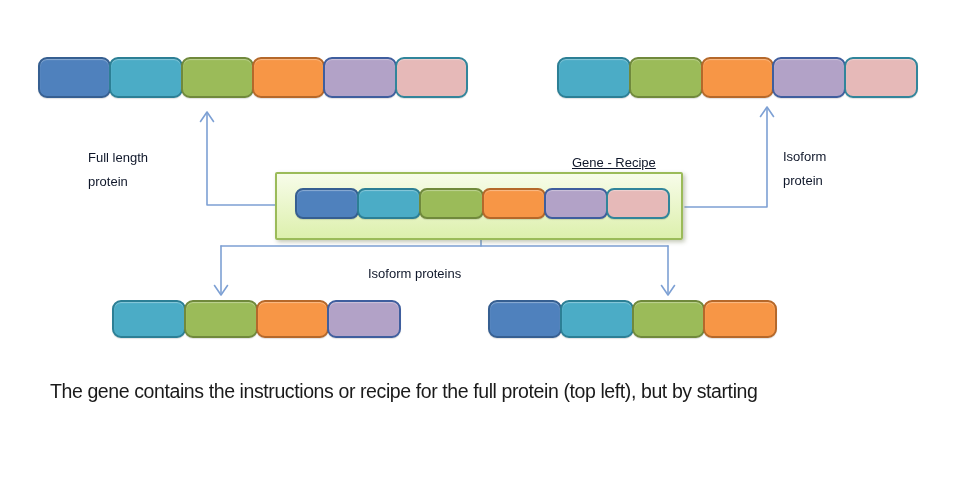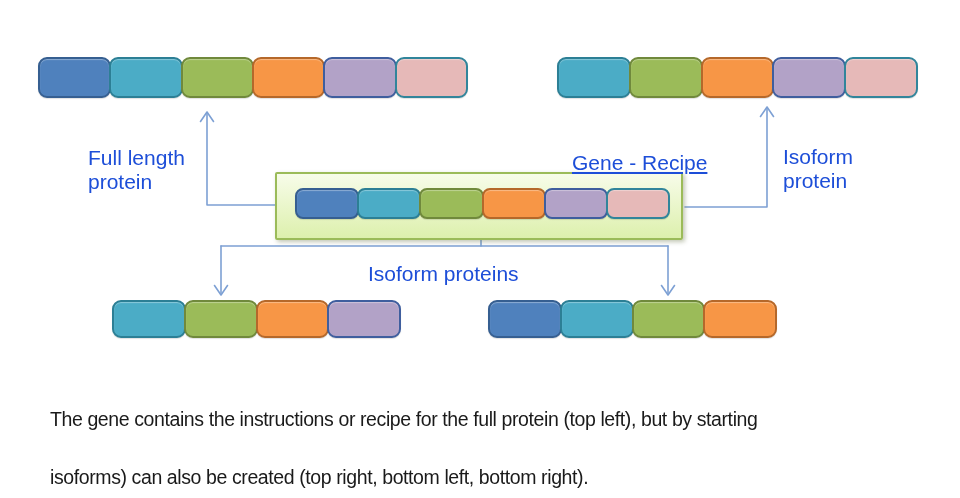--- a/index.html
+++ b/index.html
@@ -28,34 +28,34 @@
     position:absolute; left:275px; top:172px; width:408px; height:68px;
     border:2px solid; border-radius:2px; z-index:2;
     box-shadow: 2px 2px 4px rgba(120,130,90,0.45);
     box-sizing:border-box;
   }
   #row-gene { left:18px; top:14px; width:375px; height:31px; position:absolute; }
   #row-gene .block { border-radius:8px; }
 
   
   .diagram-label {
-    position:absolute; z-index:3; color:#1d4ed8; font-size:21px; line-height:24px;
+    position:absolute; z-index:3; color:#0f172a; font-size:13px; line-height:24px;
     white-space:nowrap;
   }
   #label-full-length { left:88px;  top:146px; }
   #label-gene-recipe { left:572px; top:151px;text-decoration:underline; }
   #label-isoform     { left:783px; top:145px; }
   #label-isoform-proteins { left:368px; top:262px; width:160px; }
 
   
   #caption {
     position:absolute; left:50px; top:376px; width:872px; z-index:3;
     color:#1a1a1a; font-size:19.5px; line-height:30px; letter-spacing:-0.4px;
   }
-  .caption-line { display:block; white-space:nowrap;margin-top:28px; }
+  .caption-line { display:block; white-space:nowrap; }
 </style>
 </head>
 <body>
 
 <div id="stage">
 
   <svg id="connectors" width="960" height="498" viewBox="0 0 960 498">
     <g fill="none" stroke-width="1.6" stroke-linecap="round" stroke-linejoin="round" stroke="#7da0d4">
 
       <path d="M275 205 H207 V113"></path>
@@ -123,16 +123,15 @@
 
   <div id="label-isoform" class="diagram-label">
     <div>Isoform</div>
     <div>protein</div>
   </div>
 
   <div id="label-isoform-proteins" class="diagram-label">Isoform proteins</div>
 
   <div id="caption">
     <span class="caption-line">The gene contains the instructions or recipe for the full protein (top left), but by starting</span>
-    <span class="caption-line">isoforms) can also be created (top right, bottom left, bottom right).</span>
   </div>
 
 </div>
 
 </body></html>

